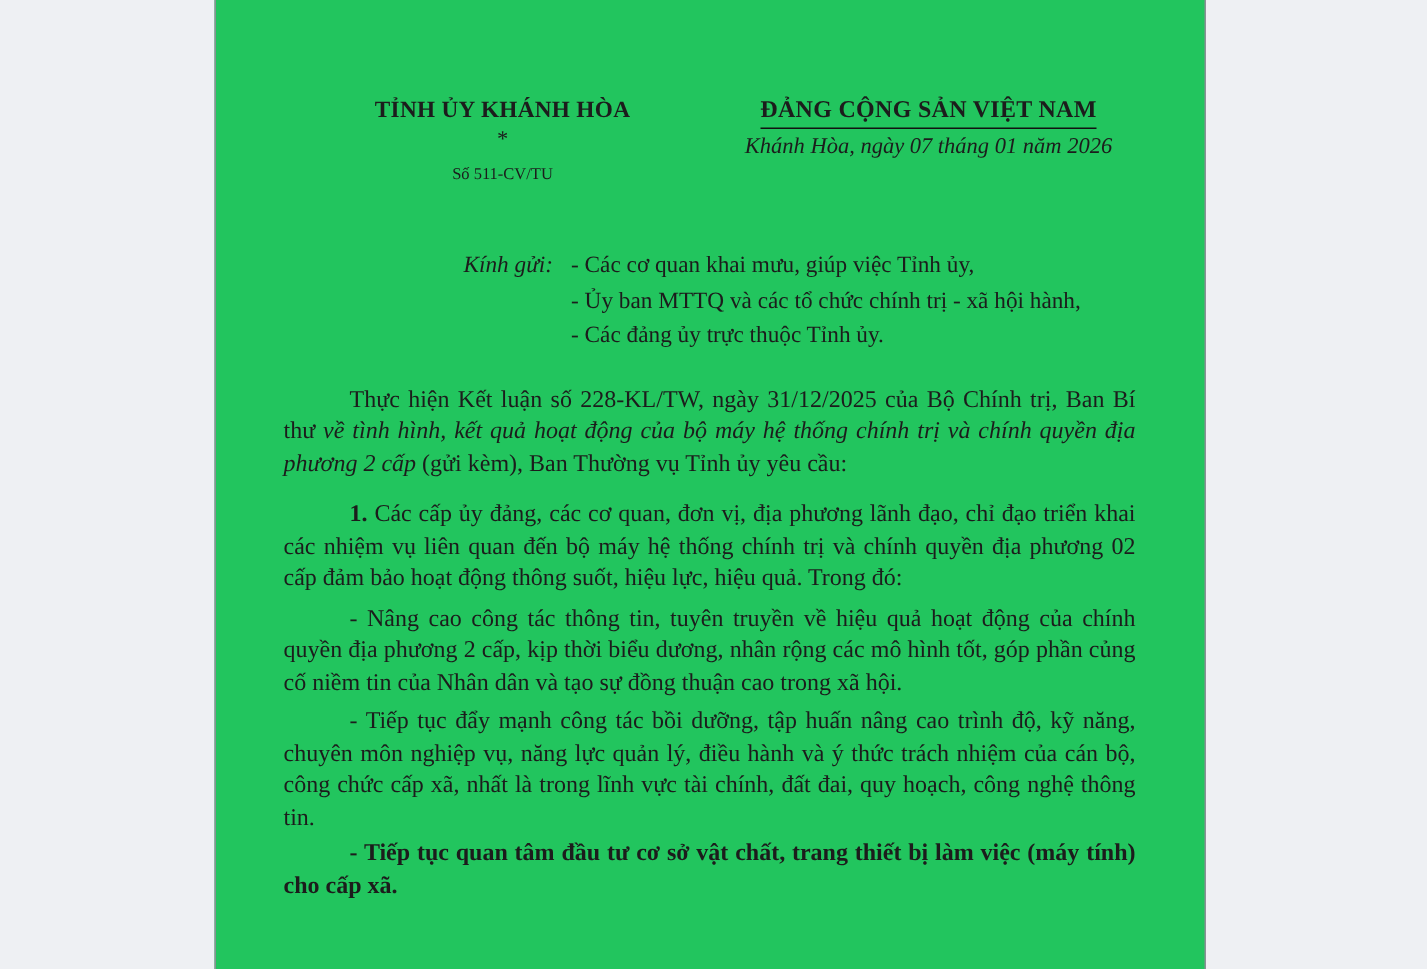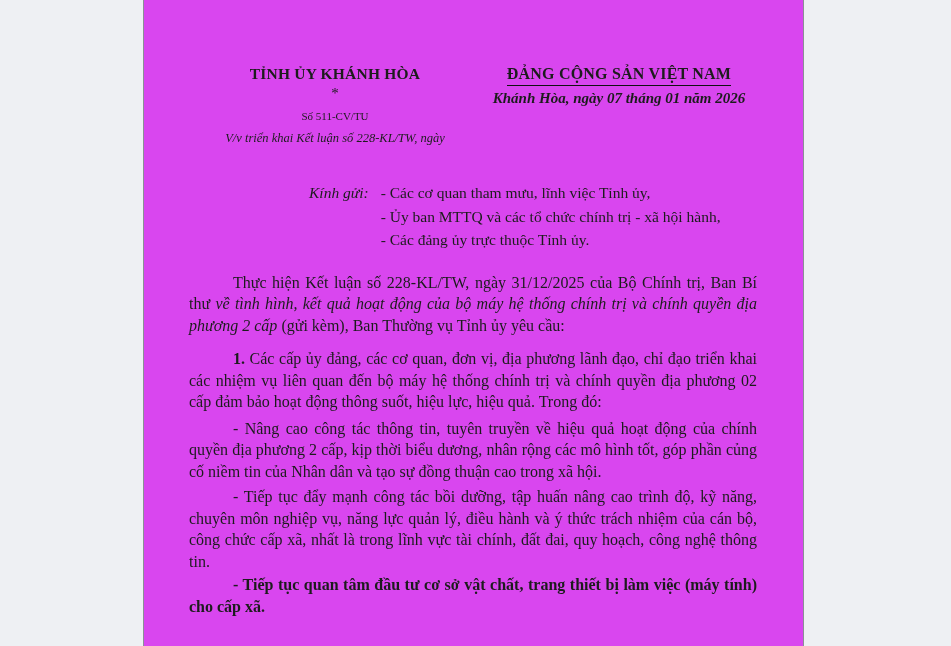--- a/index.html
+++ b/index.html
@@ -14,21 +14,21 @@
     background: #eef0f3;
     font-family: "Liberation Serif", "DejaVu Serif", serif;
   }
   .paper {
     position: absolute;
     left: 143px;
     top: 0;
     width: 661px;
     height: 646px;
     box-sizing: border-box;
-    background: #d946ef;
+    background: #22c55e;
     border-left: 1.5px solid #8b8f96;
     border-right: 1.5px solid #8b8f96;
     padding: 65px 46px 0 45px;
     color: #1c1c1c;
     overflow: hidden;
   }
   
   .doc-header {
     display: flex;
     align-items: flex-start;
@@ -74,21 +74,20 @@
     border-bottom: 1.2px solid #111;
     padding-bottom: 2px;
     white-space: nowrap;
   }
   .date-line {
     font-style: italic;
     font-size: 15px;
     line-height: 17px;
     margin-top: 4px;
     white-space: nowrap;
-    font-weight: bold;
   }
   
   .recipients {
     display: flex;
     margin: 35px 0 0 120px;
     font-size: 15.5px;
     line-height: 23.5px;
   }
   .rec-label {
     flex: none;
@@ -116,35 +115,34 @@
 
 <div class="viewer">
   <div class="paper">
 
     <div class="doc-header">
       <div class="hcol-left">
         <div class="org-name">TỈNH ỦY KHÁNH HÒA</div>
         <div class="star-sep">*</div>
         <div class="doc-number">Số 511-CV/TU</div>
         <div class="doc-subject">
-          <div>V/v triển khai Kết luận số 228-KL/TW, ngày</div>
         </div>
       </div>
       <div class="hcol-right">
         <div>
           <span class="party-name">ĐẢNG CỘNG SẢN VIỆT NAM</span>
         </div>
         <div class="date-line">Khánh Hòa, ngày 07 tháng 01 năm 2026</div>
       </div>
     </div>
 
     <div class="recipients">
       <div class="rec-label">Kính gửi:</div>
       <div class="rec-items">
-        <div>- Các cơ quan tham mưu, lĩnh việc Tỉnh ủy,</div>
+        <div>- Các cơ quan khai mưu, giúp việc Tỉnh ủy,</div>
         <div>- Ủy ban MTTQ và các tổ chức chính trị - xã hội hành,</div>
         <div>- Các đảng ủy trực thuộc Tỉnh ủy.</div>
       </div>
     </div>
 
     <p class="para p1"><span>Thực hiện Kết luận số 228-KL/TW, ngày 31/12/2025 của Bộ Chính trị, Ban Bí thư </span><span class="it">về tình hình, kết quả hoạt động của bộ máy hệ thống chính trị và chính quyền địa phương 2 cấp</span><span> (gửi kèm), Ban Thường vụ Tỉnh ủy yêu cầu:</span></p>
 
     <p class="para p2"><span class="bold">1.</span><span> Các cấp ủy đảng, các cơ quan, đơn vị, địa phương lãnh đạo, chỉ đạo triển khai các nhiệm vụ liên quan đến bộ máy hệ thống chính trị và chính quyền địa phương 02 cấp đảm bảo hoạt động thông suốt, hiệu lực, hiệu quả. Trong đó:</span></p>
 
     <p class="para p3">- Nâng cao công tác thông tin, tuyên truyền về hiệu quả hoạt động của chính quyền địa phương 2 cấp, kịp thời biểu dương, nhân rộng các mô hình tốt, góp phần củng cố niềm tin của Nhân dân và tạo sự đồng thuận cao trong xã hội.</p>

